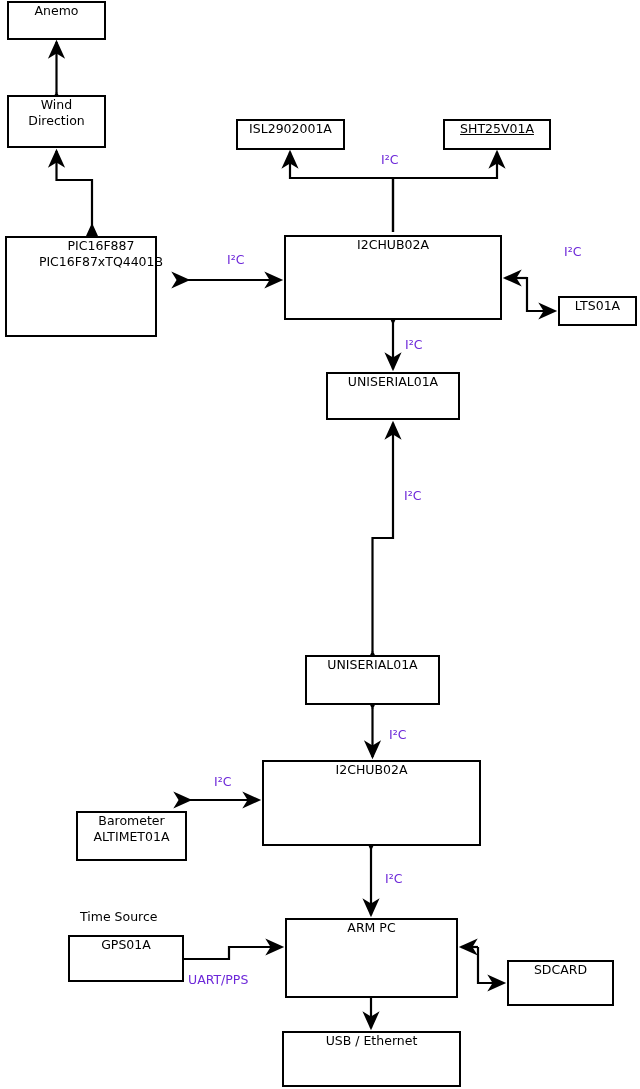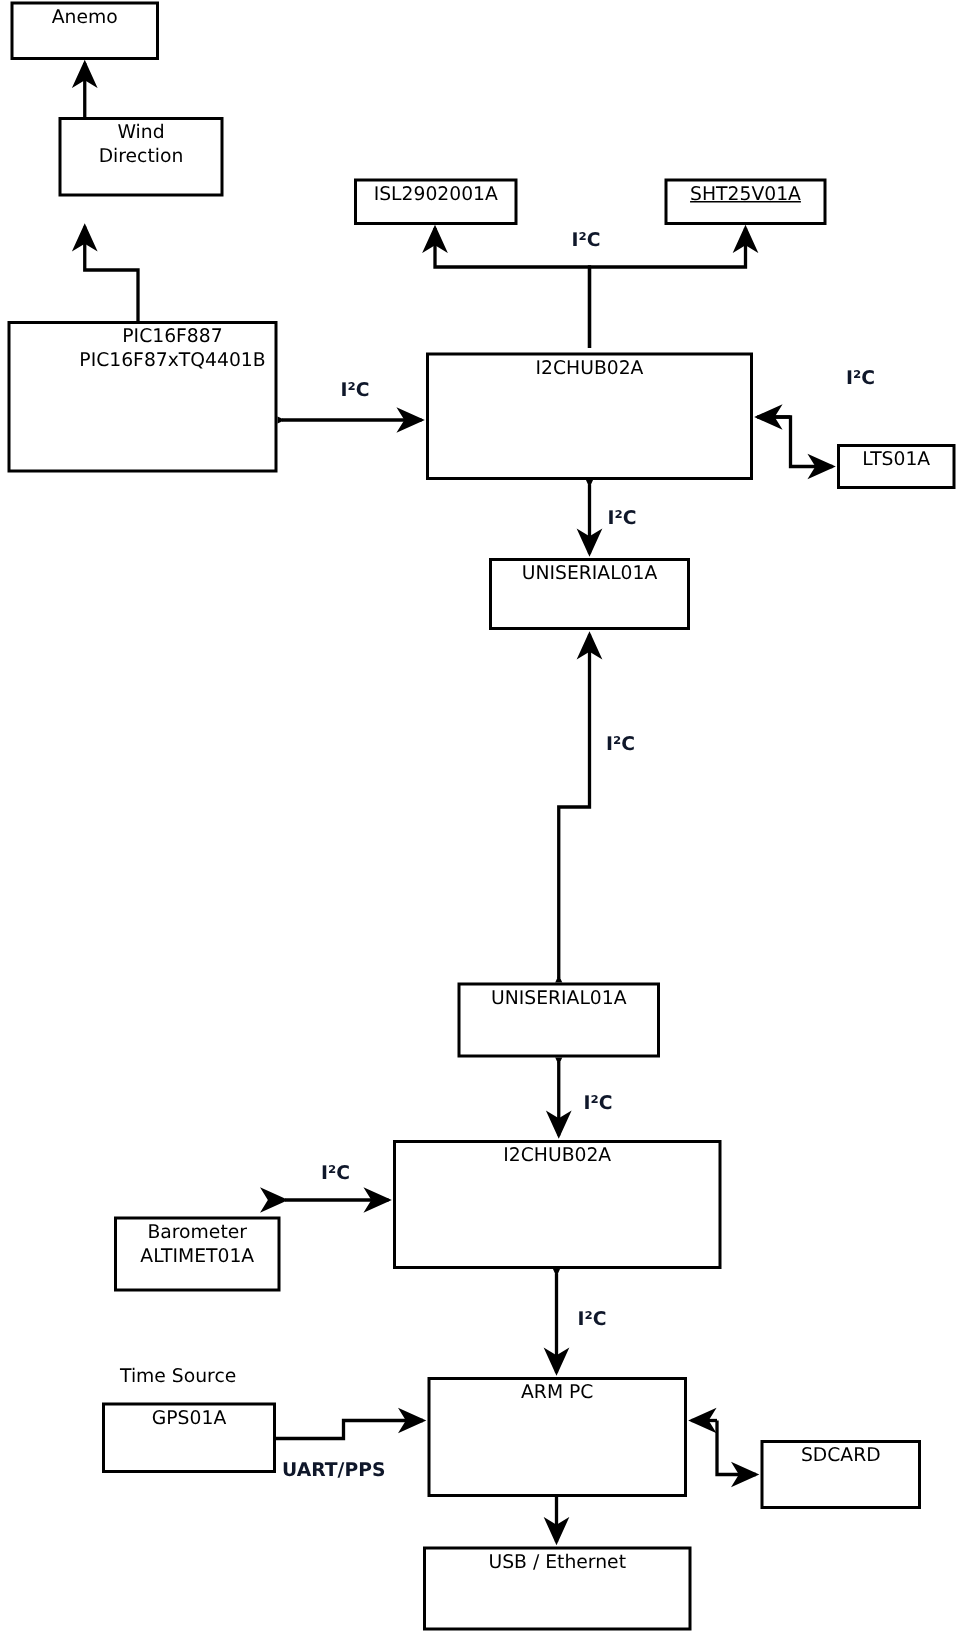--- a/index.html
+++ b/index.html
@@ -35,25 +35,24 @@
     font-size: 12.5px;
     z-index: 5;
   }
   .node .label {
     display: block;
     white-space: pre-line;
     padding: 0 4px;
   }
   .edge-label {
     position: absolute;
-    color: #0f172a;
+    color: #6d28d9;
     font-size: 12.5px;
     white-space: nowrap;
     z-index: 6;
-    font-weight: bold;
   }
   .free-label {
     position: absolute;
     color: #000000;
     font-size: 12.5px;
     white-space: nowrap;
     z-index: 6;
   }
 </style>
 </head>
@@ -100,26 +99,26 @@
 
       <path d="M 478,947 L 478,983 L 504,983"></path>
       <path d="M 478,947 L 461,947"></path>
     </g>
   </svg>
 
   <div class="node" style="left:7px; top:1px; width:99px; height:39px;">
     <span class="label">Anemo</span>
   </div>
 
-  <div class="node" style="left:7px; top:78px; width:110px; height:53px;margin-left:32px;">
+  <div class="node" style="left:7px; top:95px; width:99px; height:53px;">
     <span class="label">Wind
 Direction</span>
   </div>
 
-  <div class="node" style="left:5px; top:214px; width:180px; height:101px;padding-left:40px;">
+  <div class="node" style="left:5px; top:236px; width:152px; height:101px;padding-left:40px;">
     <span class="label">PIC16F887
 PIC16F87xTQ4401B</span>
   </div>
 
   <div class="node" style="left:236px; top:119px; width:109px; height:31px;">
     <span class="label">ISL2902001A</span>
   </div>
 
   <div class="node" style="left:443px; top:119px; width:108px; height:31px;text-decoration:underline;">
     <span class="label">SHT25V01A</span>

